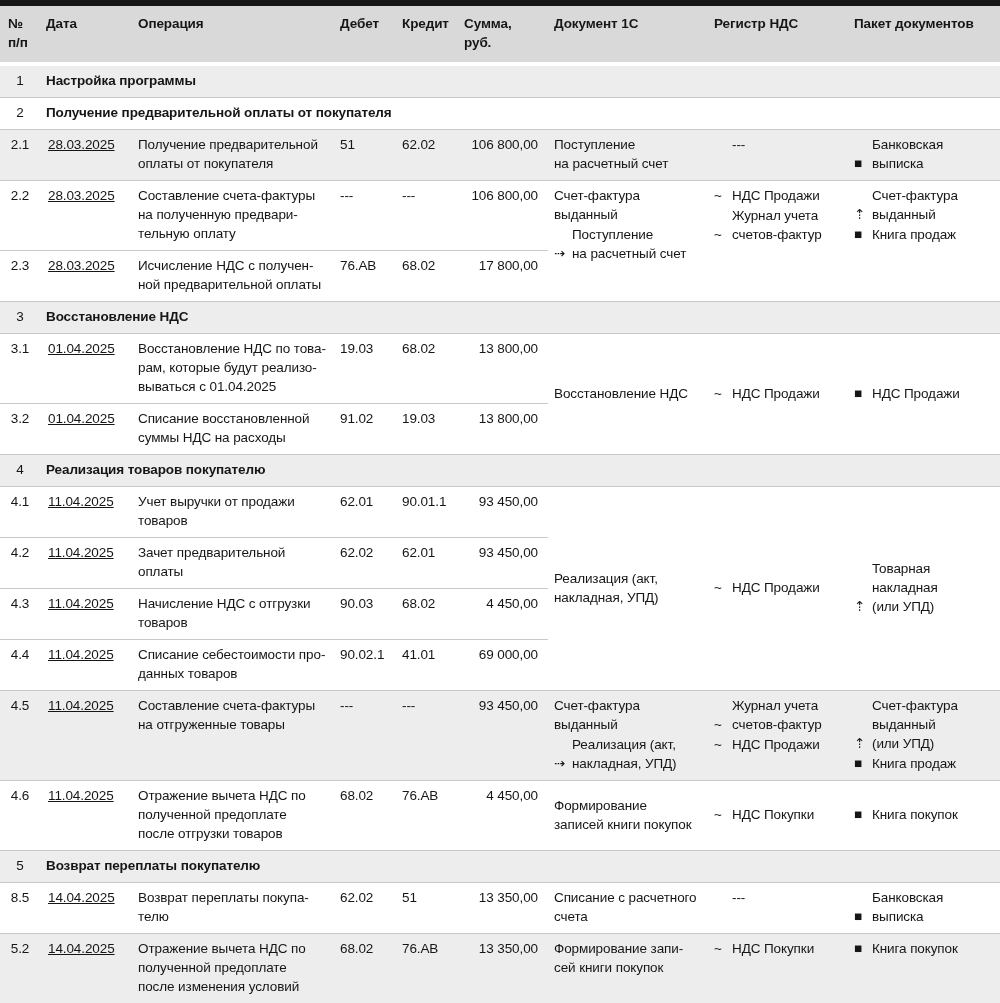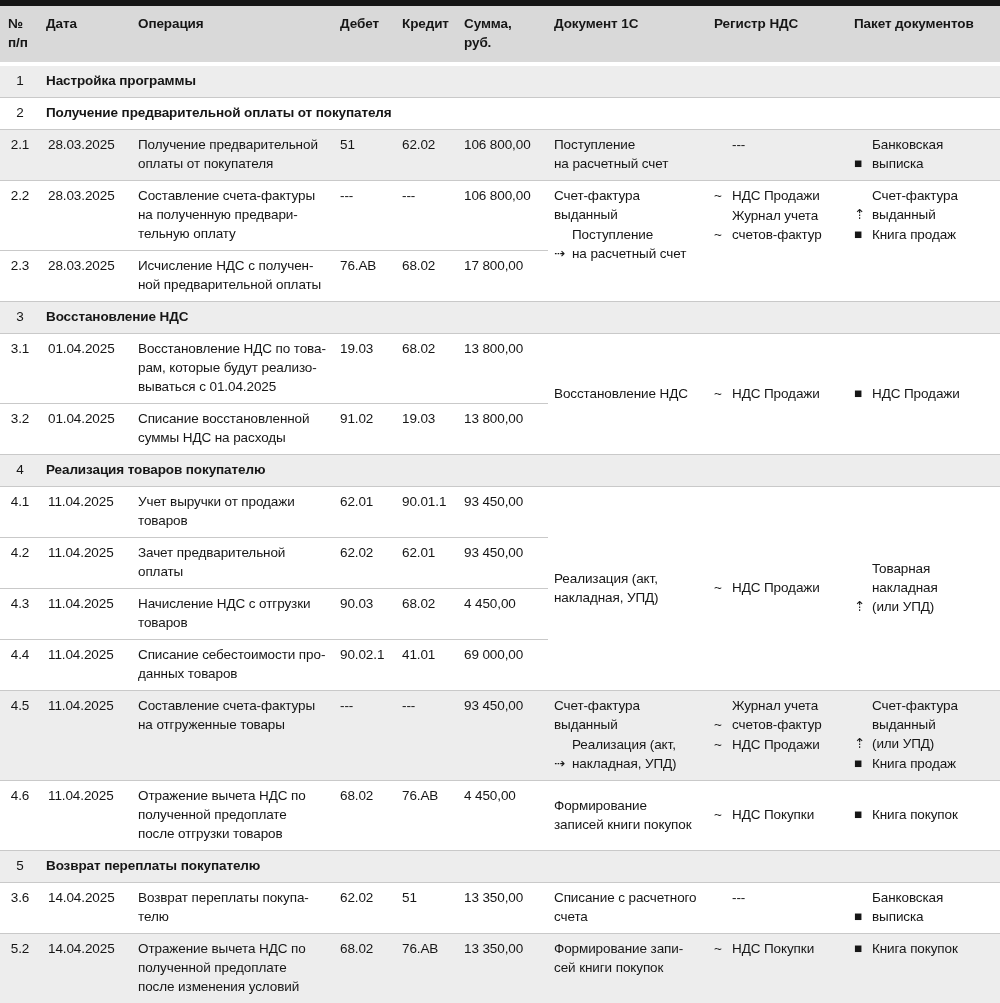--- a/index.html
+++ b/index.html
@@ -38,23 +38,23 @@
     border-bottom:4px solid #ffffff;
   }
   thead th.h-num{padding-left:8px;}
   tbody td{
     vertical-align:top;
     padding:5px 4px 7px 6px;
     border-top:1px solid #c9c9c9;
   }
   tr.shaded{background:#ededed;}
   td.num{text-align:center;padding-left:0;padding-right:0;}
-  td.date{white-space:nowrap;padding-left:8px;}
+  td.date{white-space:nowrap;padding-left:8px;text-decoration:underline;}
   td.op{white-space:pre-line;margin-top:19px;}
-  td.sum{padding-right:10px;white-space:nowrap;}
+  td.sum{text-align:right;padding-right:10px;white-space:nowrap;}
   td.sec-title{padding-left:6px;font-weight:bold;}
   td.vmid{vertical-align:middle;}
   .item{display:flex;align-items:flex-end;}
   .item + .item{margin-top:1px;}
   .ic{flex:0 0 18px;text-align:left;}
   .tx{white-space:pre-line;}
 </style>
 </head>
 <body>
 
@@ -345,21 +345,21 @@
               <span class="ic">■</span>
               <span class="tx">Книга покупок</span>
             </div>
           </td>
         </tr>
         <tr class="shaded section">
           <td class="num">5</td>
           <td class="sec-title" colspan="8">Возврат переплаты покупателю</td>
         </tr>
         <tr class="data">
-          <td class="num">3.6</td>
+          <td class="num">8.5</td>
           <td class="date">14.04.2025</td>
           <td class="op">Возврат переплаты покупа-
 телю</td>
           <td class="deb">62.02</td>
           <td class="cred">51</td>
           <td class="sum">13 350,00</td>
           <td class="grp doc1c">
             <div class="item">
               <span class="tx">Списание с расчетного
 счета</span>

